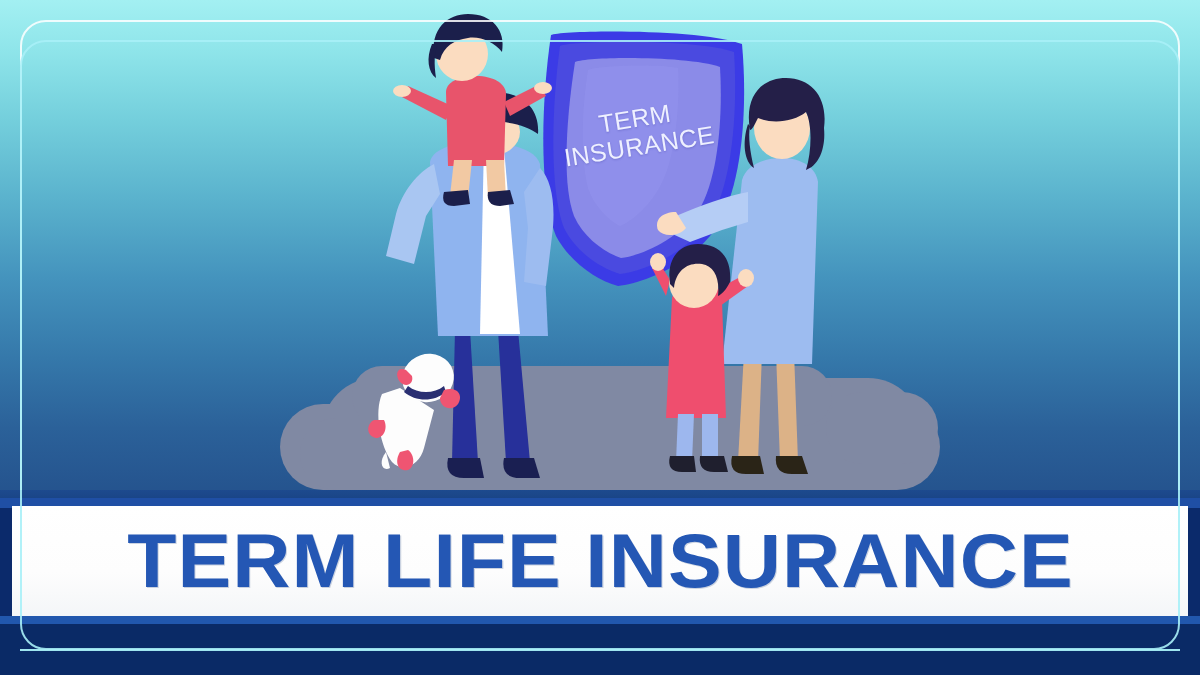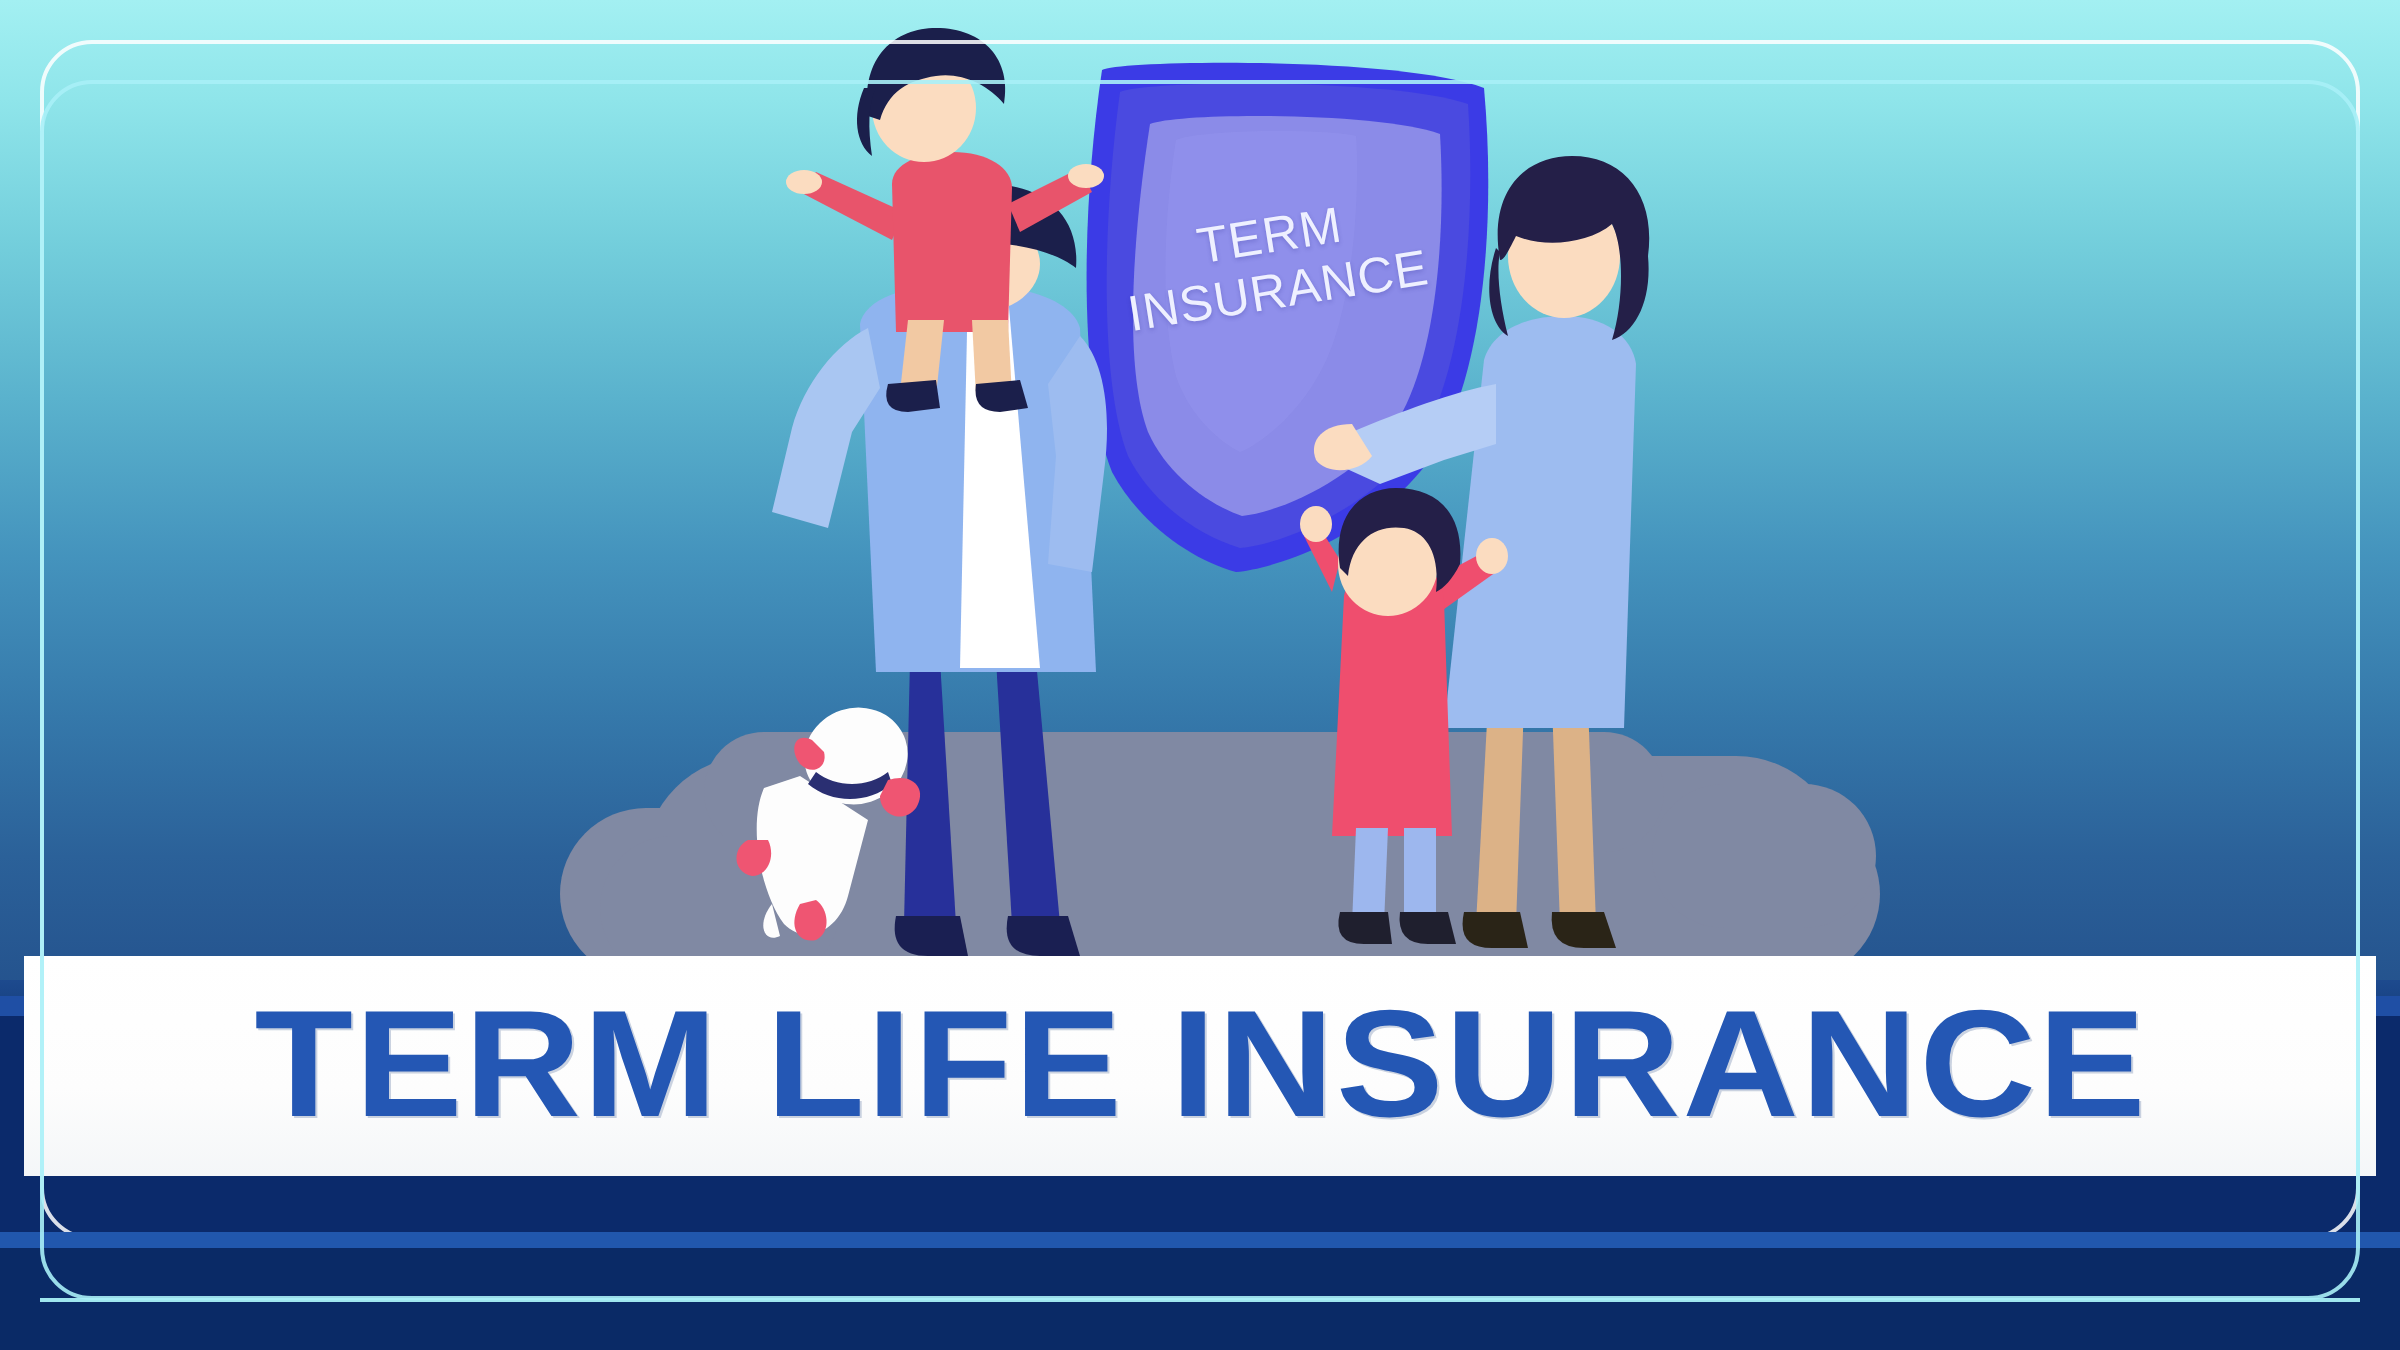--- a/index.html
+++ b/index.html
@@ -76,21 +76,21 @@
   .band-navy-top{
     position:absolute;left:0;top:490px;width:1200px;height:18px;
     background:linear-gradient(180deg,#1d4a8e,#163f7e);
     z-index:50;
   }
   .band-blue-strip{
     position:absolute;left:0;top:498px;width:1200px;height:10px;
     background:#1f4fa5;z-index:51;
   }
   .banner{
-    position:absolute;left:12px;top:478px;
+    position:absolute;left:12px;top:506px;
     width:1176px;height:110px;
     background:linear-gradient(180deg,#ffffff 0%,#fdfdfd 60%,#f4f6f8 100%);
     z-index:55;
     display:flex;align-items:center;justify-content:center;
   }
   .banner-title{
     font-family:"Liberation Sans Narrow","Liberation Sans","DejaVu Sans Condensed","DejaVu Sans",sans-serif;
     font-weight:700;
     font-size:76px;
     line-height:1;

